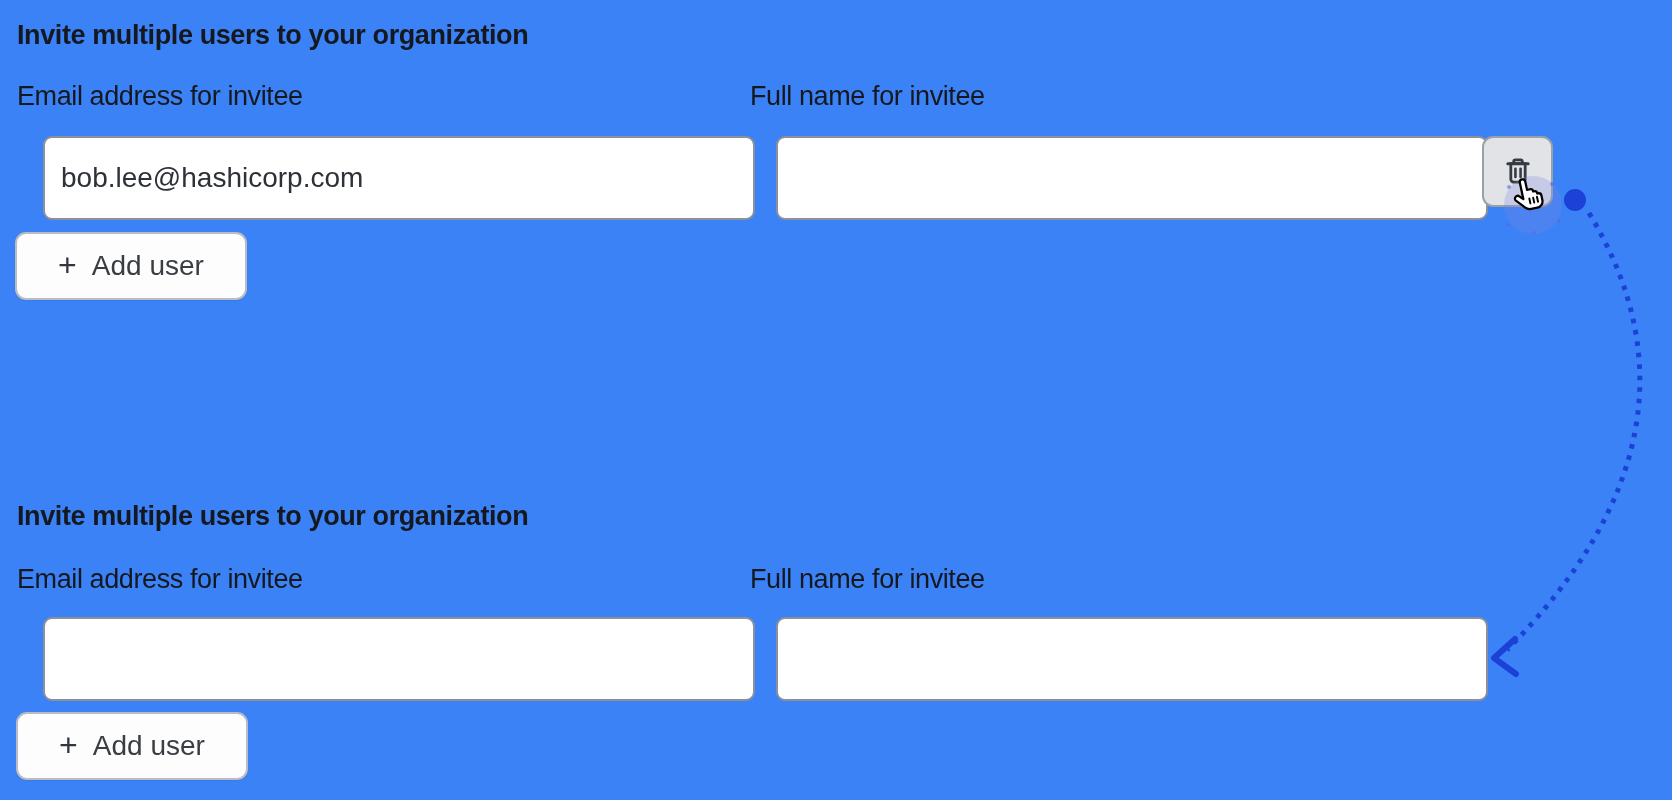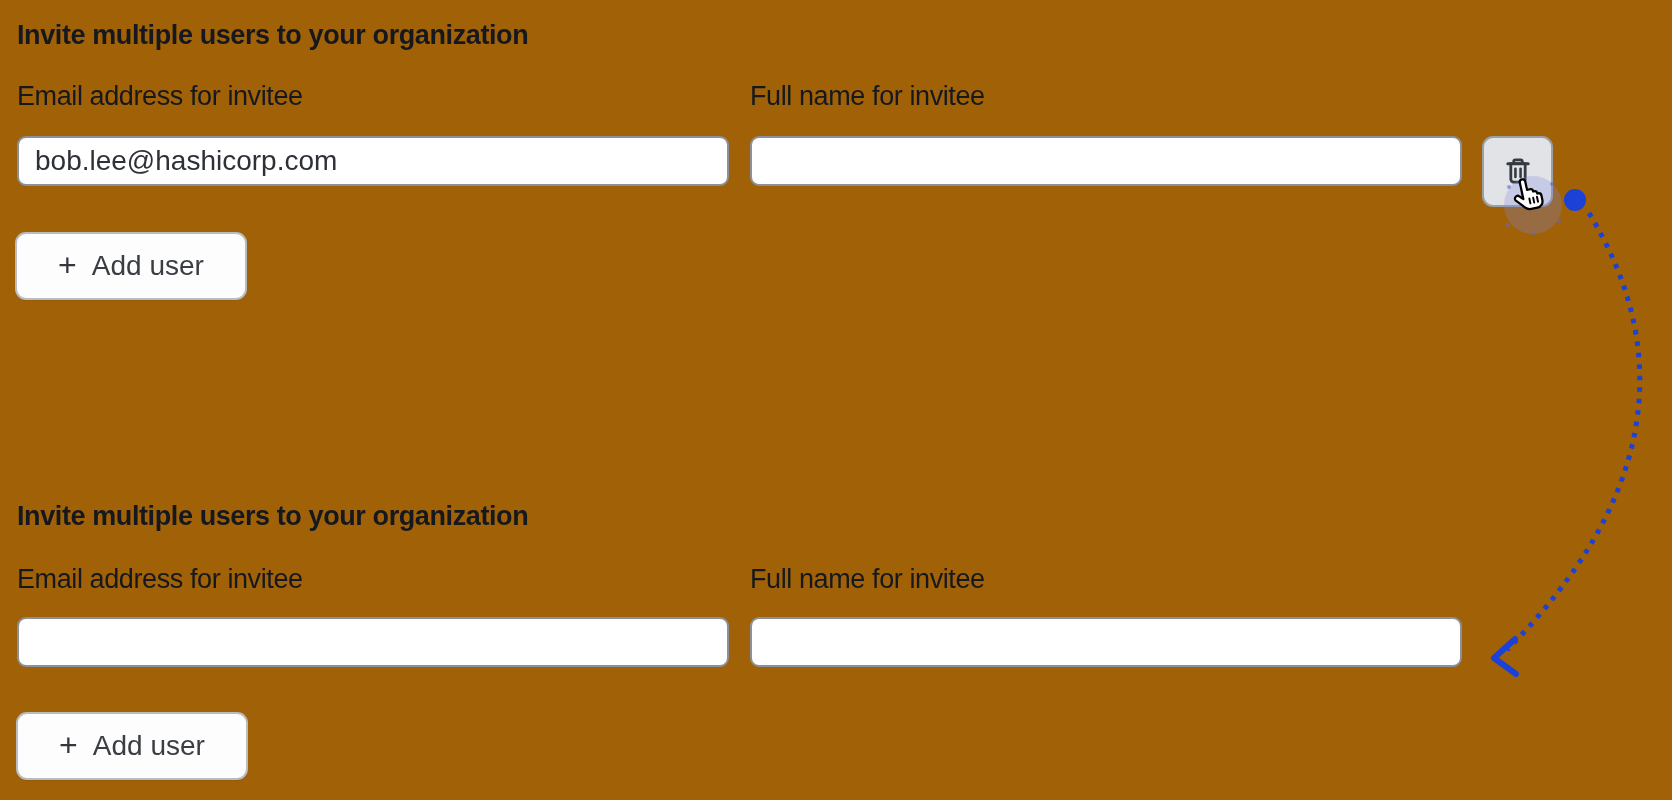--- a/index.html
+++ b/index.html
@@ -1,40 +1,40 @@
 <!DOCTYPE html>
 <html><head>
 <meta charset="utf-8">
 <style>
   html,body{margin:0;padding:0;background:#ffffff;}
   .canvas{
     position:relative;
     width:1672px;height:800px;
-    background:#a16207;
+    background:#3b82f6;
     font-family:"Liberation Sans", sans-serif;
     overflow:hidden;
   }
   .heading{
     position:absolute;
     font-size:27px;font-weight:700;letter-spacing:-0.4px;
     color:#15181e;line-height:32px;white-space:nowrap;
   }
   .field-label{
     position:absolute;
     font-size:27px;font-weight:400;letter-spacing:-0.4px;
     color:#15181e;line-height:30px;white-space:nowrap;
   }
   .text-input{
-    position:absolute;height:50px;
+    position:absolute;height:84px;
     box-sizing:border-box;
     border:2px solid #8b909a;border-radius:9px;
     background:#ffffff;
     font-family:"Liberation Sans", sans-serif;
     font-size:28px;color:#2e3138;
-    padding:8px 16px;outline:none;
+    padding:8px 16px;outline:none;margin-left:26px;
   }
   .btn-add{
     position:absolute;width:232px;height:68px;
     box-sizing:border-box;
     border:2px solid #b9bcc3;border-radius:11px;
     background:#fdfdfd;
     box-shadow:0 1px 1px rgba(0,0,0,0.06);
     display:flex;align-items:center;justify-content:center;gap:15px;
     font-family:"Liberation Sans", sans-serif;
     font-size:28px;color:#3a3d44;

